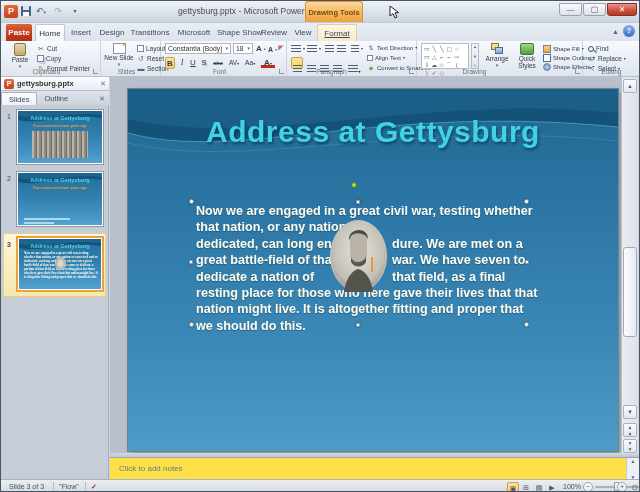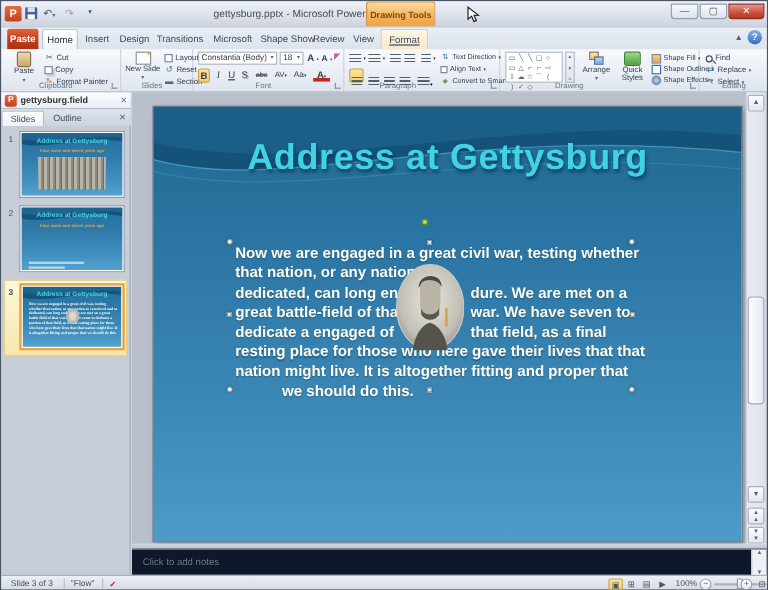--- a/index.html
+++ b/index.html
@@ -116,21 +116,21 @@
   .caret{position:absolute;width:1.5px;height:15px;background:#e09c3c;}
 
   
   .vscroll{position:absolute;right:1px;top:76px;width:17px;height:379px;background:linear-gradient(90deg,#e9ecf1,#dde2ea);border-left:1px solid #b8c0cc;}
   .sc-btn{position:absolute;left:1px;width:14px;height:14px;background:linear-gradient(#fbfcfe,#e2e7ee);
     border:1px solid #aab2bf;border-radius:2px;font-size:6px;color:#55616f;text-align:center;line-height:13px;}
   .sc-thumb{position:absolute;left:1px;width:14px;background:linear-gradient(90deg,#fdfdfe,#e6eaf1);border:1px solid #a3abb9;border-radius:3px;}
 
   
   .notes-splitter{position:absolute;left:109px;top:452px;width:530px;height:4px;background:linear-gradient(#d4d9e1,#bfc6d1);}
-  .notes{position:absolute;left:109px;top:456px;width:530px;height:22px;background:#0f172a;border-top:1px solid #9aa3b0;}
+  .notes{position:absolute;left:109px;top:456px;width:530px;height:22px;background:#fde047;border-top:1px solid #9aa3b0;}
   .notes-text{position:absolute;left:9px;top:6px;font-size:8px;color:#707784;}
   .notes-scroll{position:absolute;right:1px;top:0;width:13px;height:22px;background:#edf0f4;border-left:1px solid #c5ccd6;
     display:flex;flex-direction:column;justify-content:space-between;align-items:center;font-size:5px;color:#5a6472;}
   .statusbar{position:absolute;left:0;top:478px;width:640px;height:14px;
     background:linear-gradient(#eceff3,#d3d9e2);border-top:1px solid #a8b0bc;font-size:7px;color:#44505e;}
   .st-item{position:absolute;top:3px;white-space:nowrap;}
   .st-div{position:absolute;top:2px;width:1px;height:10px;background:#b6bec9;}
   .viewbtn{position:absolute;top:2px;width:12px;height:11px;text-align:center;font-size:7px;line-height:11px;color:#4a5664;}
   .viewbtn.on{background:linear-gradient(#fde29a,#f8cf6e);border:1px solid #c8a24a;border-radius:2px;}
   .zoomtrack{position:absolute;top:6px;width:44px;height:2px;background:#aab2bf;border-radius:1px;}
@@ -373,21 +373,21 @@
           <span>Select</span>
           <span style="font-size:4px;">▾</span>
       </div>
       <div class="glabel" style="right:0;">Editing</div>
     </div>
   </div>
 
   <div class="leftpanel">
     <div class="doctab">
       <span class="pp-icon" style="width:10px;height:10px;font-size:7px;line-height:10px;">P</span>
-      <span>gettysburg.field</span>
+      <span>gettysburg.pptx</span>
       <span class="x">✕</span>
     </div>
     <div class="pn-tabs">
       <span class="pn-tab active">Slides</span>
       <span class="pn-tab">Outline</span>
       <span class="pn-close">✕</span>
     </div>
 
     <span class="thumb-num" style="left:6px;top:36px;">1</span>
     <div class="thumb" style="left:15px;top:32px;">
@@ -457,25 +457,25 @@
         <div class="bline" style="top:16.4px;">
           <span>that nation, or any nation</span>
         </div>
         <div class="bline" style="top:32.8px;">
           <span>dedicated, can long en-</span><span class="rcol">dure. We are met on a</span>
         </div>
         <div class="bline" style="top:49.2px;">
           <span>great battle-field of that</span><span class="rcol">war. We have seven to</span>
         </div>
         <div class="bline" style="top:65.6px;">
-          <span>dedicate a engaged of</span><span class="rcol">that field, as a final</span>
+          <span>dedicate a nation of</span><span class="rcol">that field, as a final</span>
         </div>
         <div class="bline" style="top:82px;">resting place for those who here gave their lives that that</div>
         <div class="bline" style="top:98.4px;">nation might live. It is altogether fitting and proper that</div>
-        <div class="bline" style="top:114.8px;margin-left:39px;">we should do this.</div>
+        <div class="bline" style="top:114.8px;">we should do this.</div>
       </div>
 
       <svg style="position:absolute;left:202px;top:131px;" width="57" height="72" viewBox="0 0 57 72">
         <defs>
           <radialGradient id="ov" cx="50%" cy="42%" r="65%">
             <stop offset="0%" stop-color="#e6e4dc"></stop>
               <stop offset="70%" stop-color="#c2c0b6"></stop>
               <stop offset="100%" stop-color="#8e8c82"></stop>
           </radialGradient>
         </defs>

